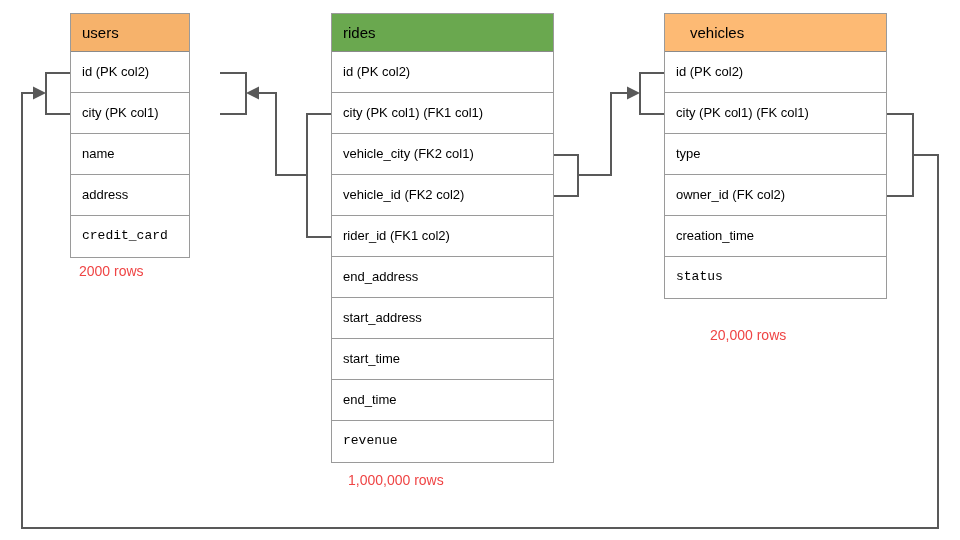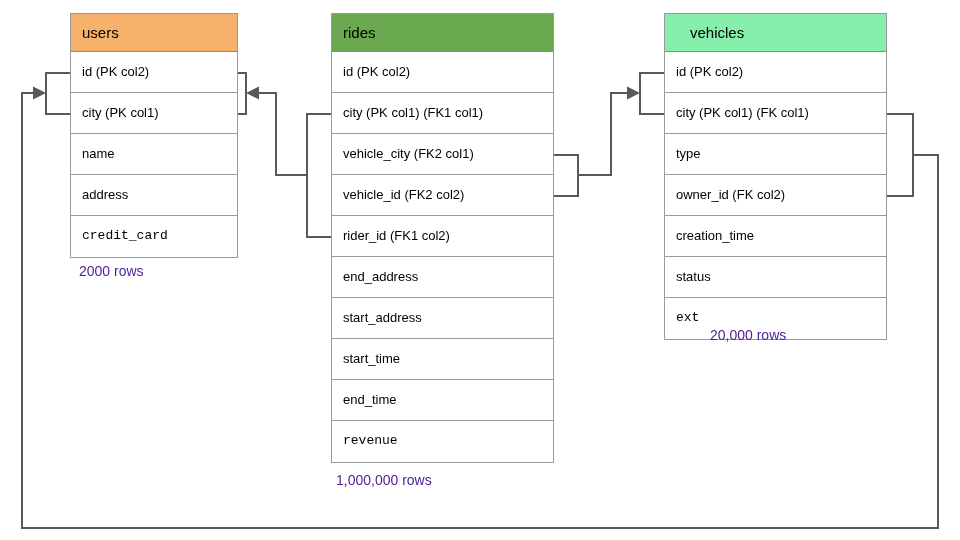--- a/index.html
+++ b/index.html
@@ -20,21 +20,21 @@
     font-size: 15px; border-bottom: 1px solid #8a8a8a;
     box-sizing: border-box;
   }
   .cell {
     height: 41px; line-height: 40px; padding-left: 11px;
     font-size: 13px; border-bottom: 1px solid #9a9a9a;
     box-sizing: border-box; white-space: nowrap; overflow: hidden;
   }
   .cell:last-child { border-bottom: none; font-family: Liberation Mono, monospace; }
   .caption {
-    position: absolute; z-index: 2; font-size: 14px; color: #4c1d95;
+    position: absolute; z-index: 2; font-size: 14px; color: #ef4444;
   }
 </style>
 </head>
 <body>
 
 <div id="canvas">
 
   <svg class="wires" width="960" height="540" viewBox="0 0 960 540">
     <g class="connector-stroke" stroke="#595959" stroke-width="2" fill="none">
 
@@ -56,21 +56,21 @@
 
       <polyline points="913,155 938,155 938,528 22,528 22,93 40,93"></polyline>
     </g>
     <g class="connector-fill" fill="#595959" stroke="none">
       <polygon points="246,93 259,86.5 259,99.5"></polygon>
       <polygon points="640,93 627,86.5 627,99.5"></polygon>
       <polygon points="46,93 33,86.5 33,99.5"></polygon>
     </g>
   </svg>
 
-  <div class="table" style="left: 70px; top: 13px; width: 168px; border-color: rgb(154, 154, 154);">
+  <div class="table" style="left: 70px; top: 13px; width: 120px; border-color: rgb(154, 154, 154);">
     <div class="thead" style="background: rgb(246, 178, 107);">users</div>
     <div class="cell">id (PK col2)</div>
     <div class="cell">city (PK col1)</div>
     <div class="cell">name</div>
     <div class="cell">address</div>
     <div class="cell">credit_card</div>
   </div>
   <div class="caption" style="left:79px; top:263px;">2000 rows</div>
 
   <div class="table" style="left: 331px; top: 13px; width: 223px; border-color: rgb(154, 154, 154);">
@@ -79,27 +79,26 @@
     <div class="cell">city (PK col1) (FK1 col1)</div>
     <div class="cell">vehicle_city (FK2 col1)</div>
     <div class="cell">vehicle_id (FK2 col2)</div>
     <div class="cell">rider_id (FK1 col2)</div>
     <div class="cell">end_address</div>
     <div class="cell">start_address</div>
     <div class="cell">start_time</div>
     <div class="cell">end_time</div>
     <div class="cell">revenue</div>
   </div>
-  <div class="caption" style="left:336px; top:472px;">1,000,000 rows</div>
+  <div class="caption" style="left:348px; top:472px;">1,000,000 rows</div>
 
   <div class="table" style="left: 664px; top: 13px; width: 223px; border-color: rgb(154, 154, 154);">
-    <div class="thead" style="background: #86efac; padding-left: 25px;">vehicles</div>
+    <div class="thead" style="background: #fdba74; padding-left: 25px;">vehicles</div>
     <div class="cell">id (PK col2)</div>
     <div class="cell">city (PK col1) (FK col1)</div>
     <div class="cell">type</div>
     <div class="cell">owner_id (FK col2)</div>
     <div class="cell">creation_time</div>
     <div class="cell">status</div>
-    <div class="cell">ext</div>
   </div>
   <div class="caption" style="left:673px; top:327px;margin-left:37px;">20,000 rows</div>
 
 </div>
 
 </body></html>

